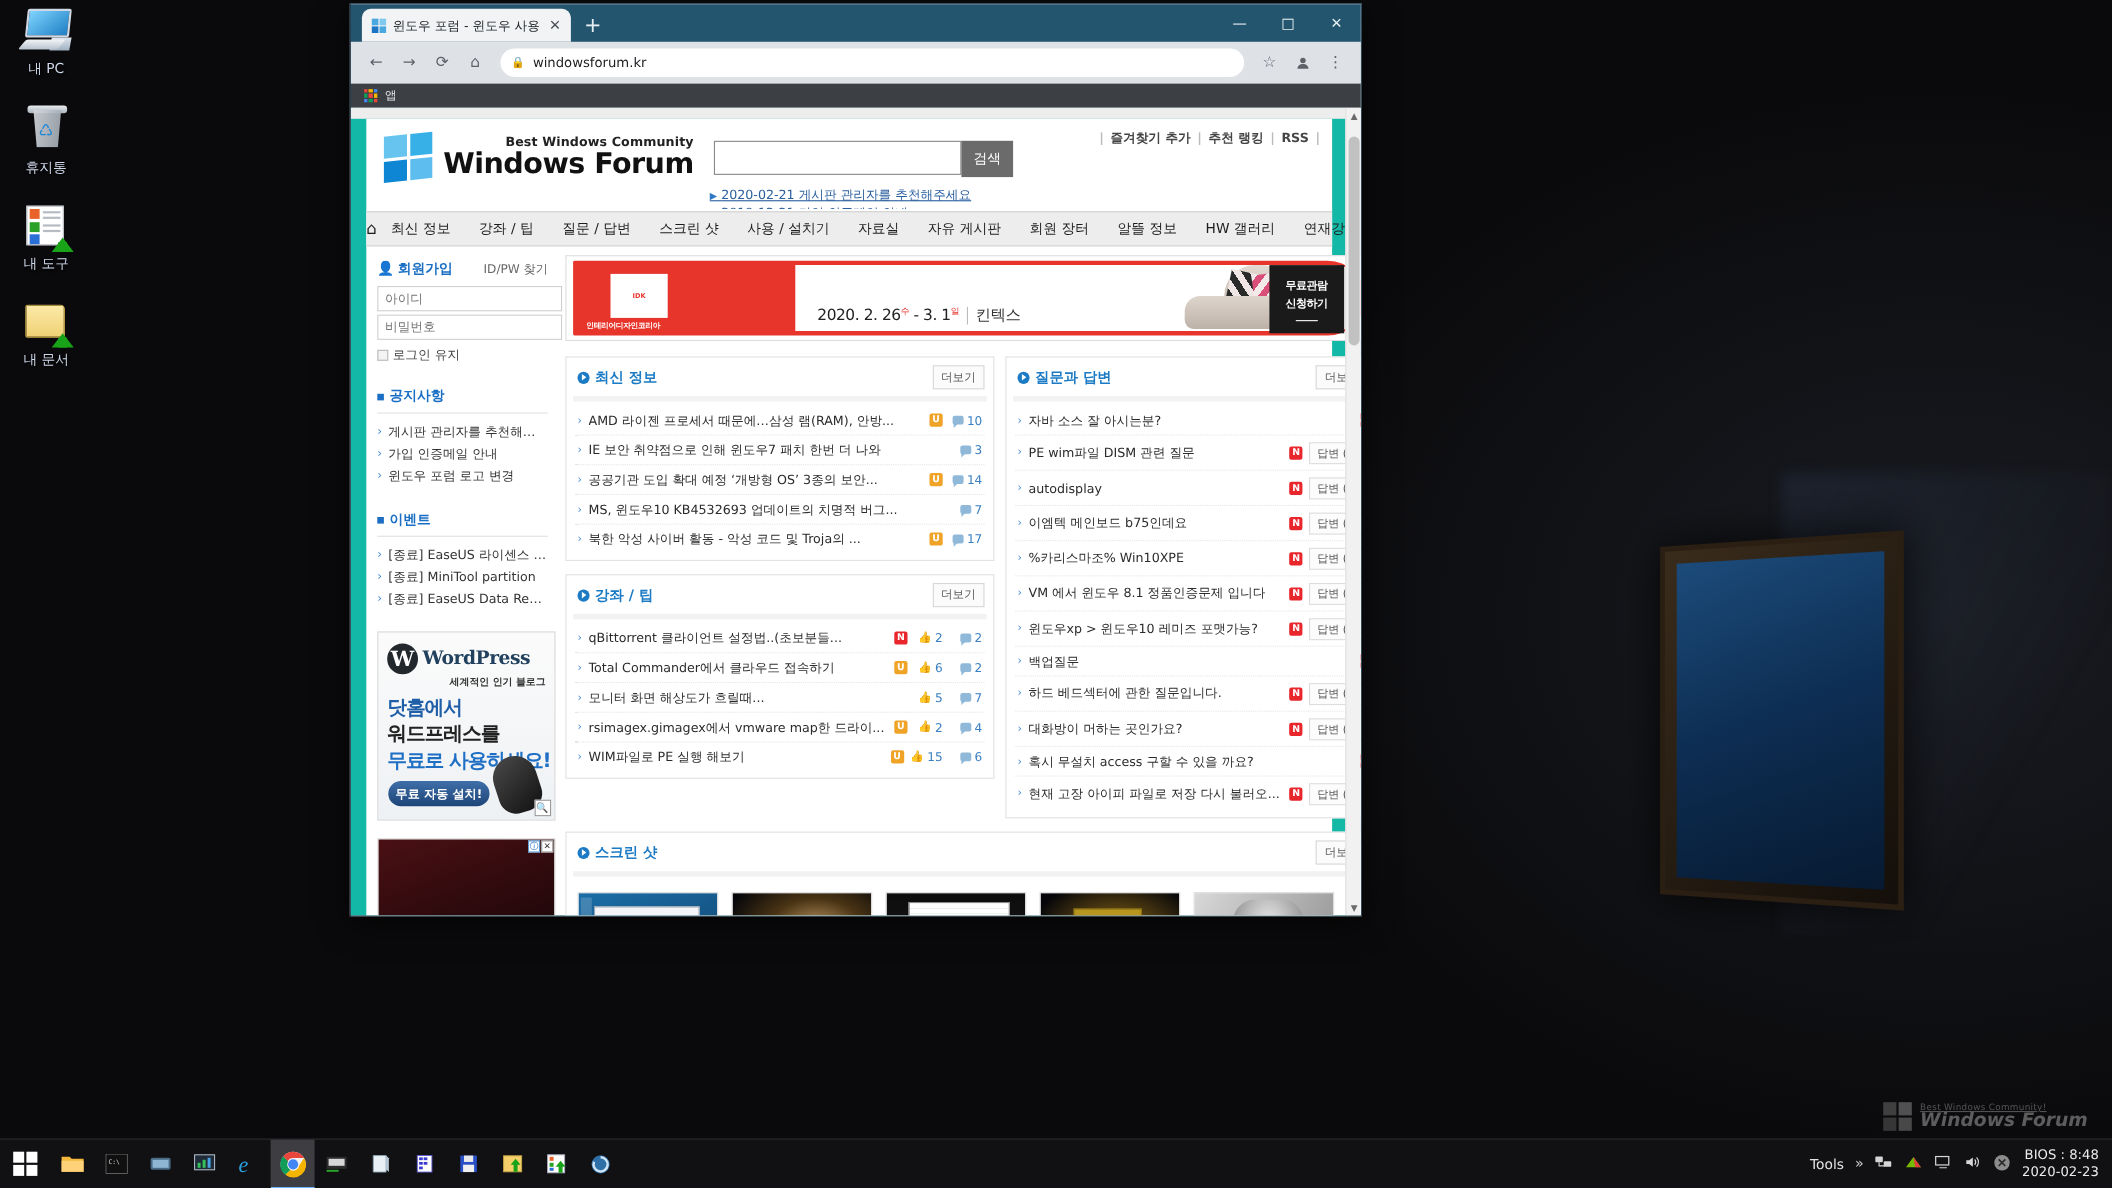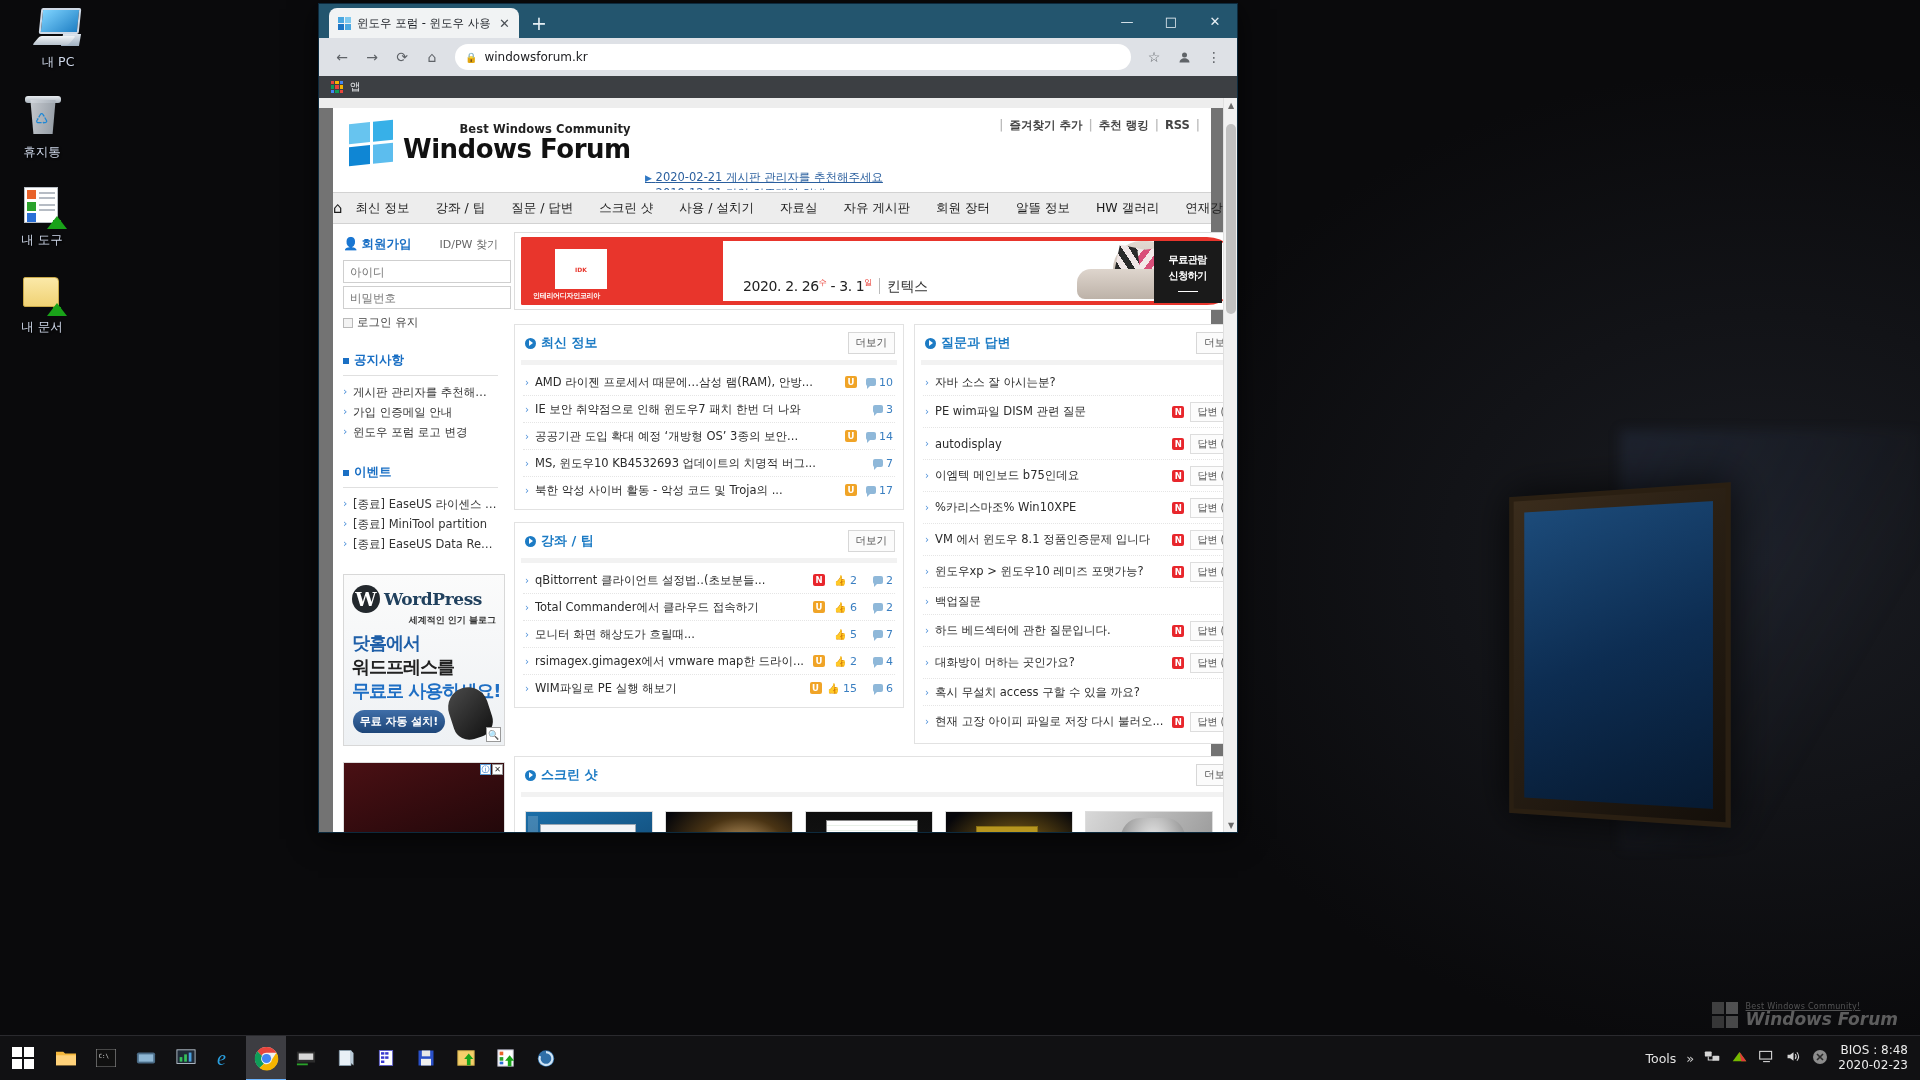--- a/index.html
+++ b/index.html
@@ -110,21 +110,21 @@
 
   .cr-viewport { flex:1; position:relative; background:#fff; overflow:hidden; }
   .cr-scrollbar { position:absolute; right:0; top:0; width:14px; height:100%;
     background:#f1f1f1; border-left:1px solid #e0e0e0; }
   .cr-scrollbar .thumb { position:absolute; left:2px; top:26px; width:10px; height:190px;
     background:#c1c1c1; border-radius:5px; }
   .cr-scrollbar .arrw { position:absolute; left:0; width:14px; height:14px; color:#6b6b6b;
     font-size:8px; display:flex; align-items:center; justify-content:center; }
 
   
-  .site { width:906px; background:#737373; font-size:12px; color:#333; }
+  .site { width:906px; background:#14b8a6; font-size:12px; color:#333; }
   .site-pad { background:#ededed; height:10px; }
   .site-inner { width:878px; margin:0 auto; background:#fff; }
 
   
   .wf-header { display:flex; align-items:flex-start; padding:14px 6px 6px 16px;
     position:relative; height:84px; }
   .wf-logo { display:flex; align-items:center; gap:10px; width:290px; }
   .wf-logo .flag { width:44px; height:42px; display:grid; grid-template-columns:1fr 1fr;
     grid-template-rows:1fr 1fr; gap:3px; transform:skewY(-6deg); }
   .wf-logo .flag i { display:block; }
@@ -310,21 +310,21 @@
 </head>
 <body>
 
 <div id="desktop">
 
   <div class="wallpaper-glow"></div>
   <div class="wall-frame">
       <i></i>
     </div>
 
-  <div class="dicon ic-pc" style="left:16px; top:6px;">
+  <div class="dicon ic-pc" style="left:0px; top:6px;">
     <div class="glyph">
       <div class="mon"></div>
         <div class="base"></div>
         <div class="kb"></div>
     </div>
     <div class="lbl">내 PC</div>
   </div>
 
   <div class="dicon ic-bin" style="left:0px; top:96px;">
     <div class="glyph">
@@ -440,20 +440,24 @@
                   <i style="background:#37b0e8"></i>
                 <i style="background:#0f86d4"></i>
                   <i style="background:#5cbdee"></i>
               </span>
               <span class="txt">
                 <span class="sub" style="display:block">Best Windows Community</span>
                 <span class="main" style="display:block">Windows Forum</span>
               </span>
             </div>
 
+            <div class="wf-search">
+              <input type="text" value="" placeholder="" style="">
+              <button>검색</button>
+            </div>
 
             <div class="wf-ticker">
               <div><span class="mk">▶</span> <span>2020-02-21 게시판 관리자를 추천해주세요</span></div>
               <div><span class="mk">▶</span> <span>2019-12-21 가입 인증메일 안내</span></div>
             </div>
 
             <div class="wf-toplinks">
               <span class="sep">|</span><span>즐겨찾기 추가</span><span class="sep">|</span><span>추천 랭킹</span><span class="sep">|</span><span>RSS</span><span class="sep">|</span>
             </div>
           </div>

